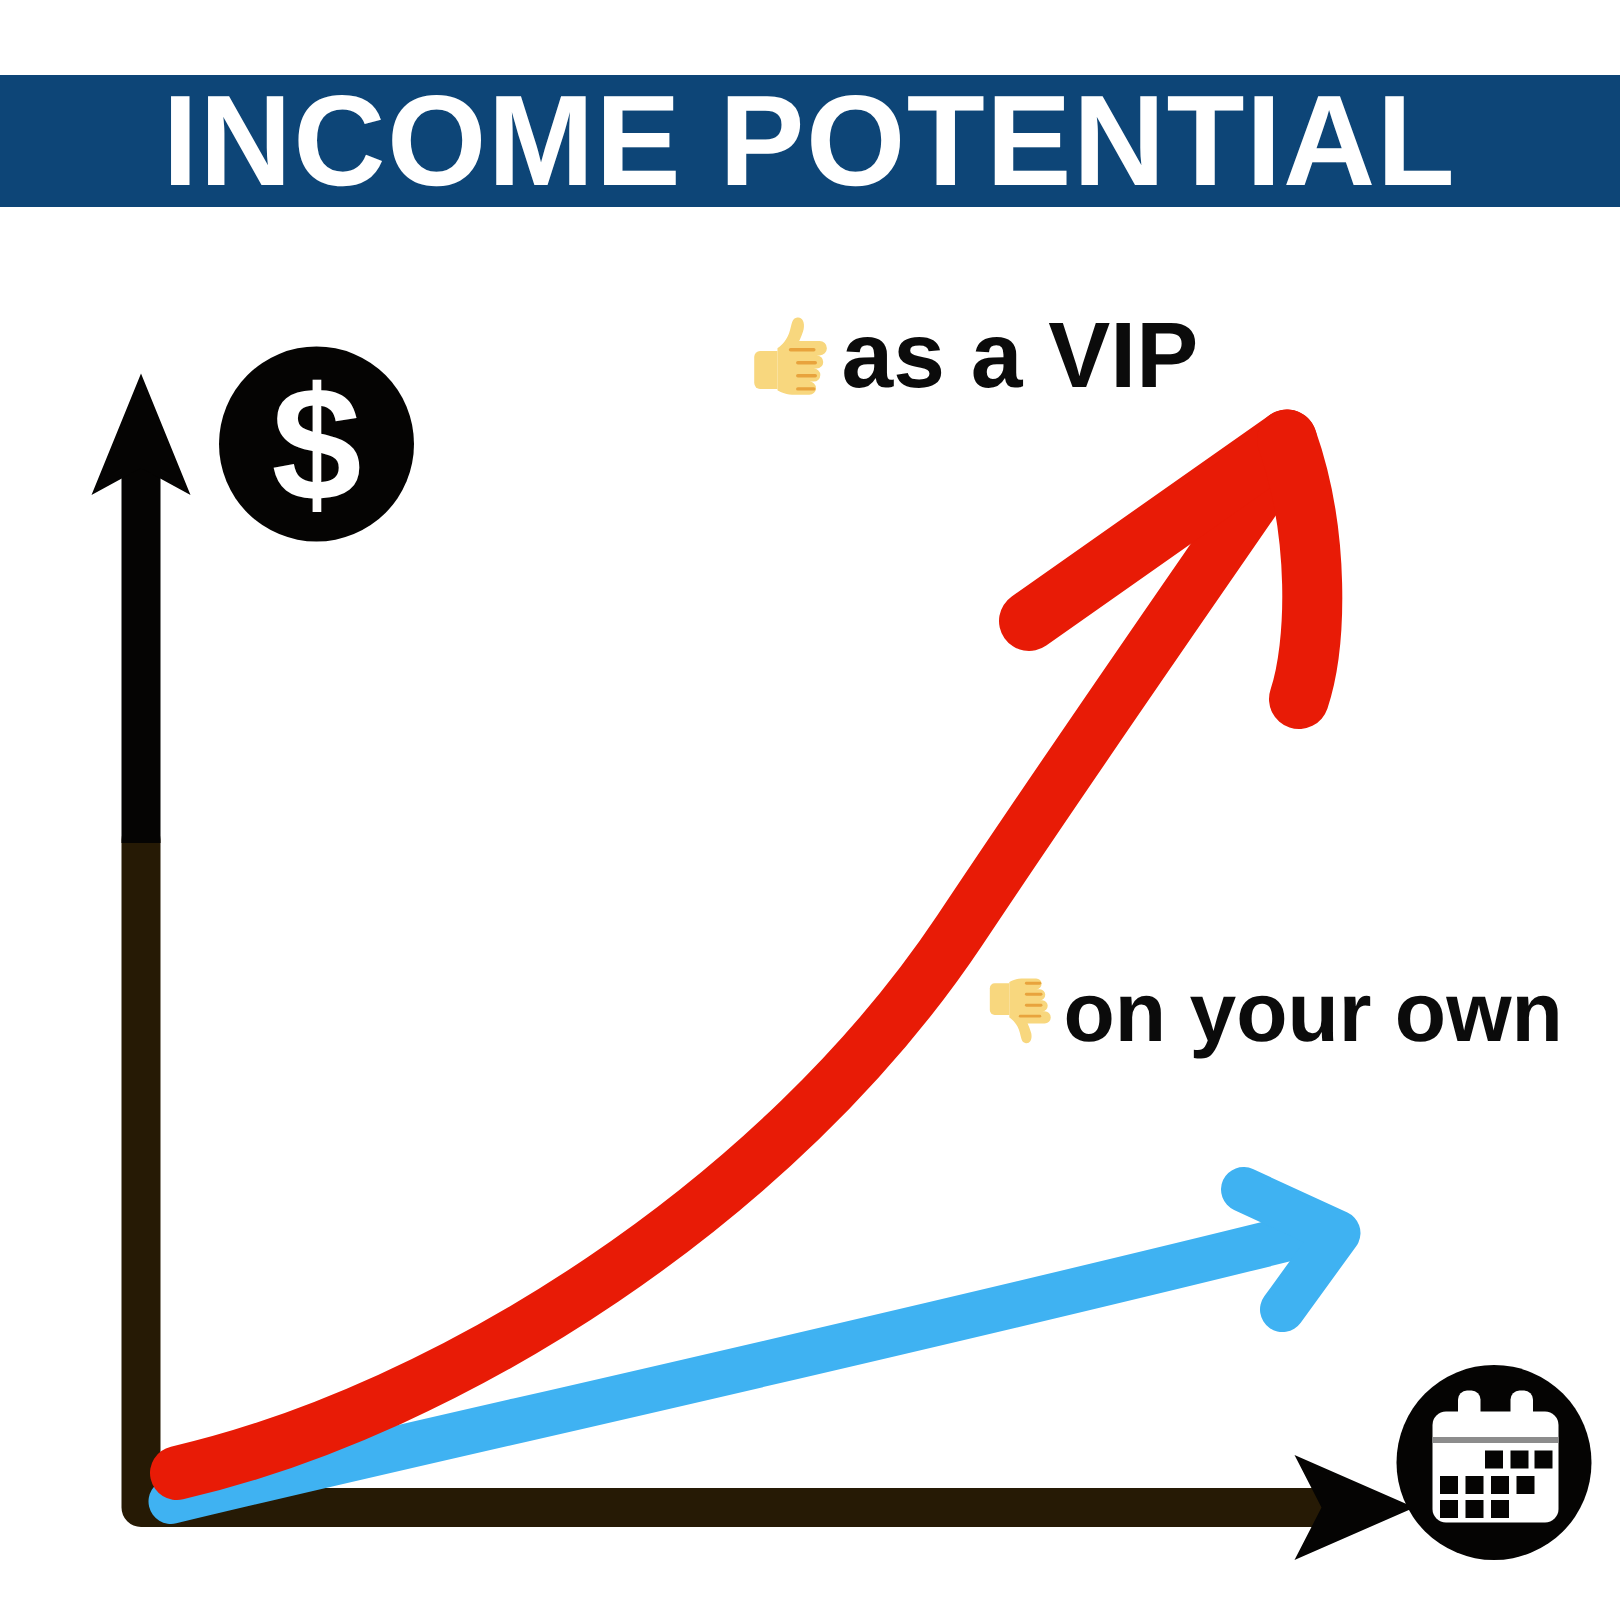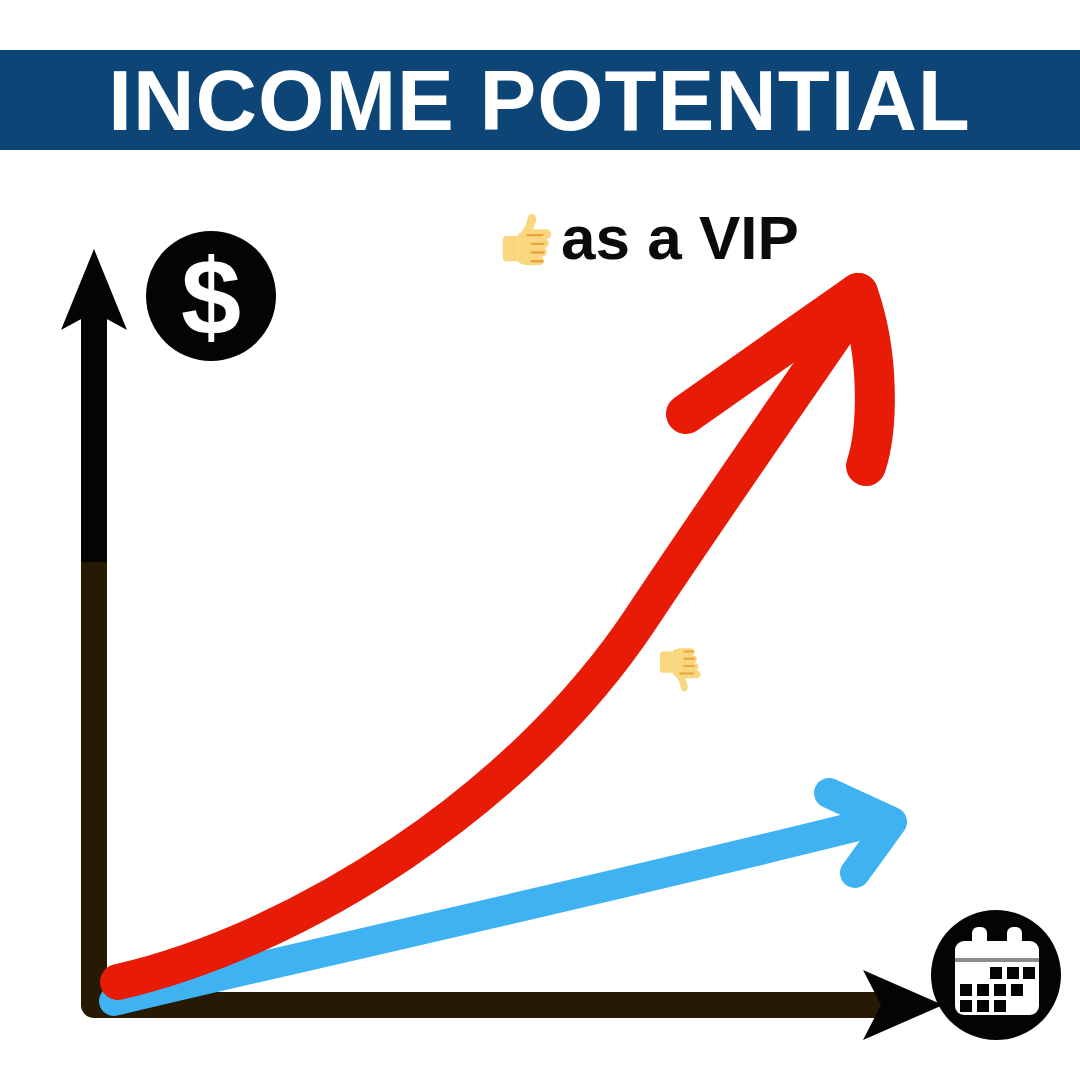--- a/index.html
+++ b/index.html
@@ -17,21 +17,21 @@
     background: #ffffff;
     overflow: hidden;
   }
 
   
   #header-banner {
     position: absolute;
     left: 0;
     top: 50px;
     width: 1080px;
-    height: 100px;
+    height: 88px;
     background: #0d4577;
     display: flex;
     align-items: center;
     justify-content: center;
     box-sizing: border-box;
   }
   #header-title {
     color: #ffffff;
     font-family: "Liberation Sans", sans-serif;
     font-weight: bold;
@@ -58,21 +58,21 @@
     font-family: "Liberation Sans", sans-serif;
     font-weight: bold;
     line-height: 1.08;
     white-space: nowrap;
   }
   #vip-callout {
     left: 497px;
     top: 205px;
     font-size: 62px;
     display: flex;
-    align-items: center;
+    align-items: flex-start;
   }
   #own-callout {
     left: 655px;
     top: 645px;
     font-size: 56px;
   }
   #own-line-1 {
     display: flex;
     align-items: center;
   }
@@ -175,16 +175,17 @@
           <path d="M10 8 h12 v26 h-12 a4 4 0 0 1 -4 -4 v-18 a4 4 0 0 1 4 -4 z" fill="#f8d77e"></path>
           <path d="M22 36 c0 0 4 2 7 8 c3 6 2 12 6 13 c4 1 6 -3 5 -8 c-1 -4 -3 -8 -3 -8 h14 a5 5 0 0 0 0 -10 h-2 a4.5 4.5 0 0 0 0 -9 h-2 a4.5 4.5 0 0 0 0 -9 h-3 a4.5 4.5 0 0 0 0 -9 h-12 c-5 0 -10 3 -10 3 z" fill="#f8d77e"></path>
           <g stroke="#e8a33d" stroke-width="2.4" fill="none" stroke-linecap="round">
             <path d="M36 26 h12"></path>
             <path d="M36 17 h12"></path>
             <path d="M36 8 h11"></path>
             <path d="M31 35 h16"></path>
           </g>
         </svg>
       </span>
+      <span>on your own</span>
     </div>
   </div>
 
 </div>
 
 </body></html>

